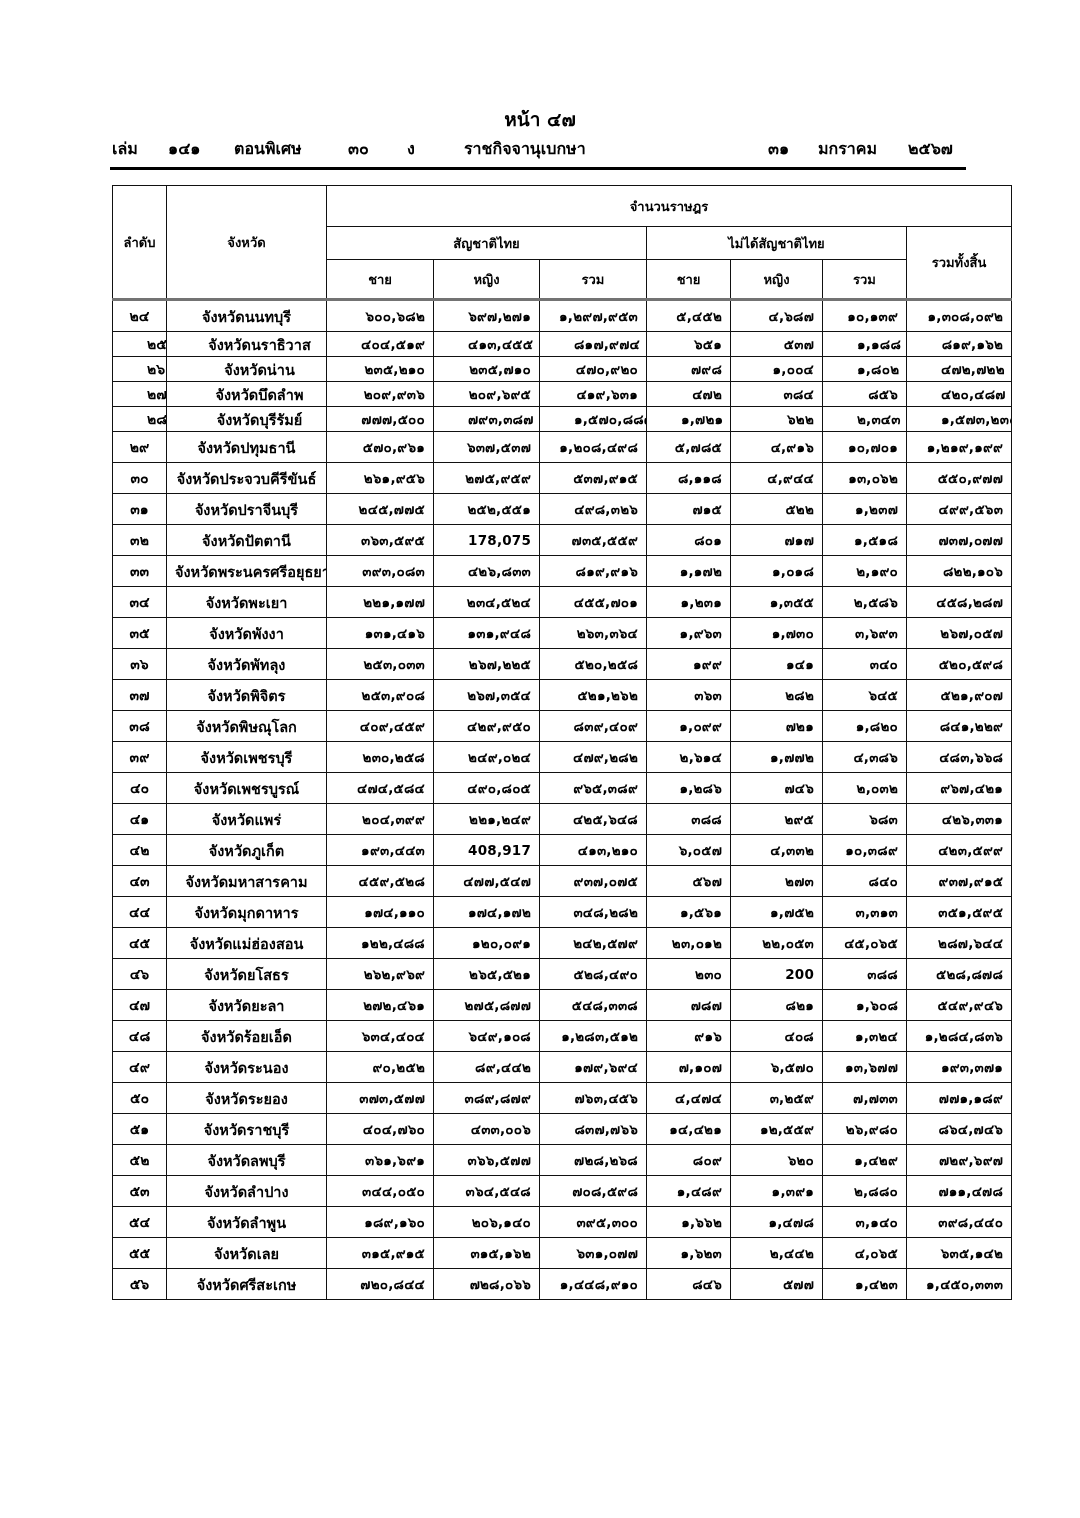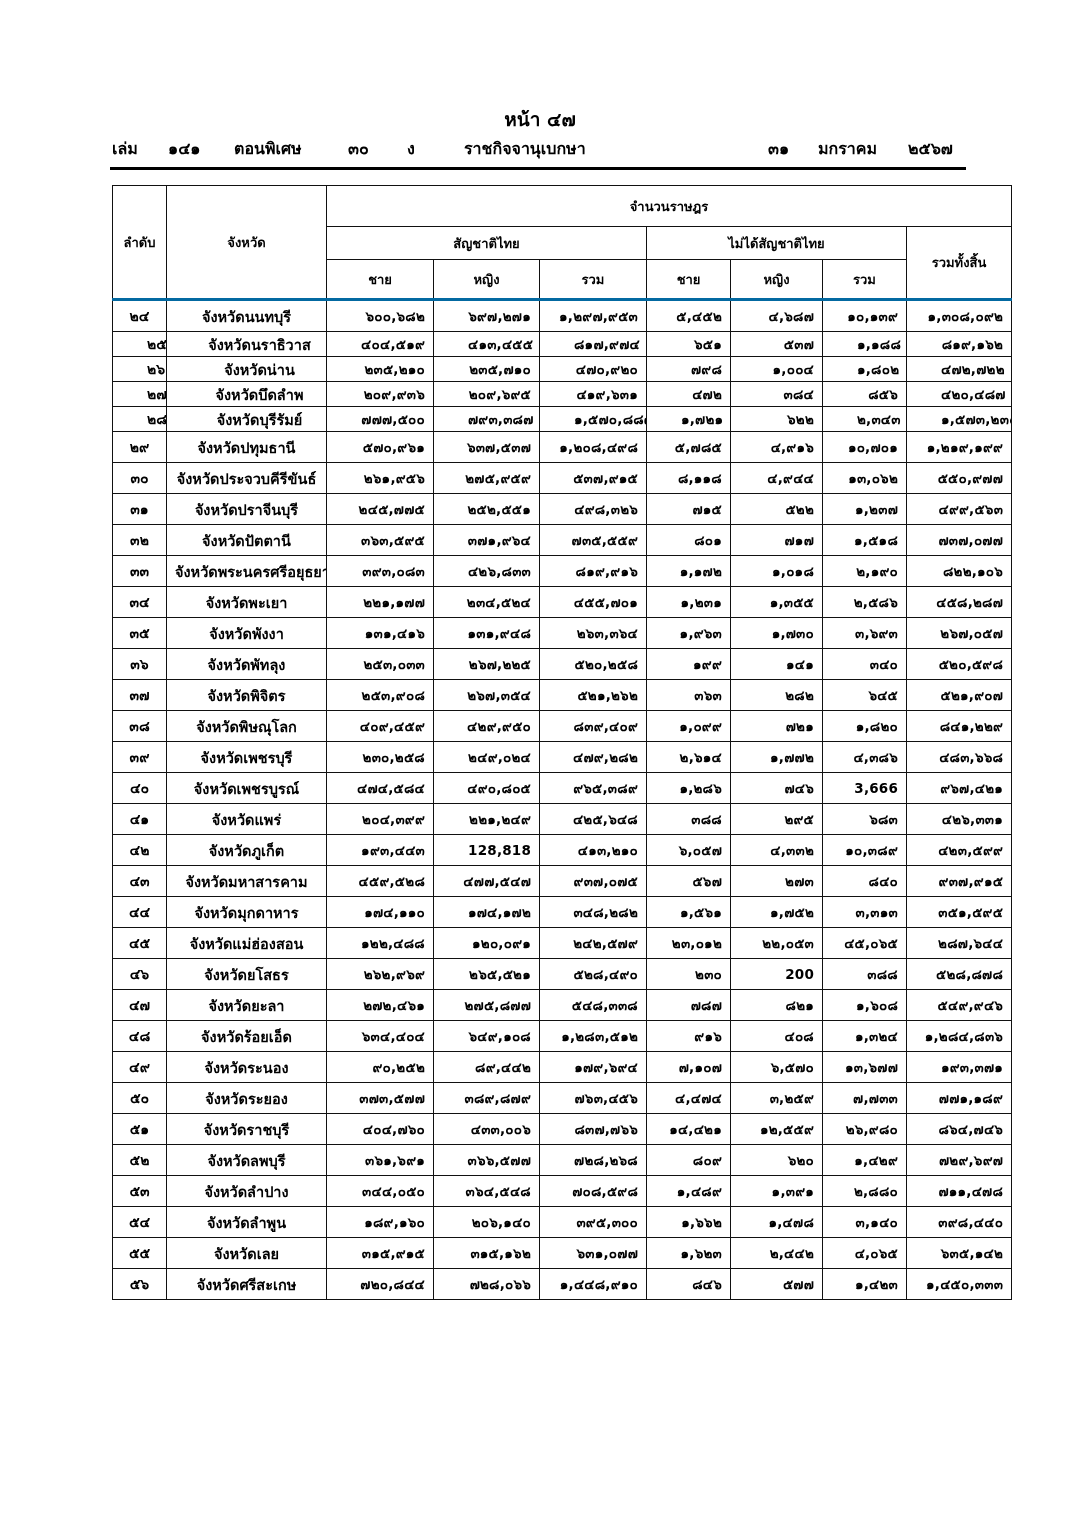--- a/index.html
+++ b/index.html
@@ -39,21 +39,21 @@
   }
   table.pop th { font-weight: bold; text-align: center; font-size: 13px; }
   table.pop tr.hr1 th { height: 40px; }
   table.pop tr.hr2 th { height: 32px; }
   table.pop tr.hr3 th { height: 38px; }
   table.pop td { height: 30px; font-weight: bold; font-size: 13.5px; }
   table.pop td.seq { text-align: center; font-size: 14px; }
   table.pop td.prov { text-align: center; font-size: 14.5px; }
   table.pop td.num { text-align: right; letter-spacing: 0.2px; }
   table.pop tr.row-compact td { height: 24px; padding-left: 34px; }
-  table.pop tbody { border-top: 3px solid #0369a1; }
+  table.pop tbody { border-top: 3px solid #737373; }
 </style>
 </head>
 <body>
 
 <div class="page-number">หน้า ๔๗</div>
 
 <div class="gazette-header">
   <span class="h-volume-label">เล่ม</span>
   <span class="h-volume-num">๑๔๑</span>
   <span class="h-section-label">ตอนพิเศษ</span>
@@ -184,21 +184,21 @@
         <td class="num">๔๙๘,๓๒๖</td>
         <td class="num">๗๑๕</td>
         <td class="num">๕๒๒</td>
         <td class="num">๑,๒๓๗</td>
         <td class="num">๔๙๙,๕๖๓</td>
       </tr>
       <tr>
         <td class="seq">๓๒</td>
         <td class="prov">จังหวัดปัตตานี</td>
         <td class="num">๓๖๓,๕๙๕</td>
-        <td class="num">๓๗๑,๙๖๔</td>
+        <td class="num">178,075</td>
         <td class="num">๗๓๕,๕๕๙</td>
         <td class="num">๘๐๑</td>
         <td class="num">๗๑๗</td>
         <td class="num">๑,๕๑๘</td>
         <td class="num">๗๓๗,๐๗๗</td>
       </tr>
       <tr>
         <td class="seq">๓๓</td>
         <td class="prov">จังหวัดพระนครศรีอยุธยา</td>
         <td class="num">๓๙๓,๐๘๓</td>
@@ -276,39 +276,39 @@
         <td class="num">๔๘๓,๖๖๘</td>
       </tr>
       <tr>
         <td class="seq">๔๐</td>
         <td class="prov">จังหวัดเพชรบูรณ์</td>
         <td class="num">๔๗๔,๕๘๔</td>
         <td class="num">๔๙๐,๘๐๕</td>
         <td class="num">๙๖๕,๓๘๙</td>
         <td class="num">๑,๒๘๖</td>
         <td class="num">๗๔๖</td>
-        <td class="num">3,666</td>
+        <td class="num">๒,๐๓๒</td>
         <td class="num">๙๖๗,๔๒๑</td>
       </tr>
       <tr>
         <td class="seq">๔๑</td>
         <td class="prov">จังหวัดแพร่</td>
         <td class="num">๒๐๔,๓๙๙</td>
         <td class="num">๒๒๑,๒๔๙</td>
         <td class="num">๔๒๕,๖๔๘</td>
         <td class="num">๓๘๘</td>
         <td class="num">๒๙๕</td>
         <td class="num">๖๘๓</td>
         <td class="num">๔๒๖,๓๓๑</td>
       </tr>
       <tr>
         <td class="seq">๔๒</td>
         <td class="prov">จังหวัดภูเก็ต</td>
         <td class="num">๑๙๓,๔๔๓</td>
-        <td class="num">128,818</td>
+        <td class="num">408,917</td>
         <td class="num">๔๑๓,๒๑๐</td>
         <td class="num">๖,๐๕๗</td>
         <td class="num">๔,๓๓๒</td>
         <td class="num">๑๐,๓๘๙</td>
         <td class="num">๔๒๓,๕๙๙</td>
       </tr>
       <tr>
         <td class="seq">๔๓</td>
         <td class="prov">จังหวัดมหาสารคาม</td>
         <td class="num">๔๕๙,๕๒๘</td>

